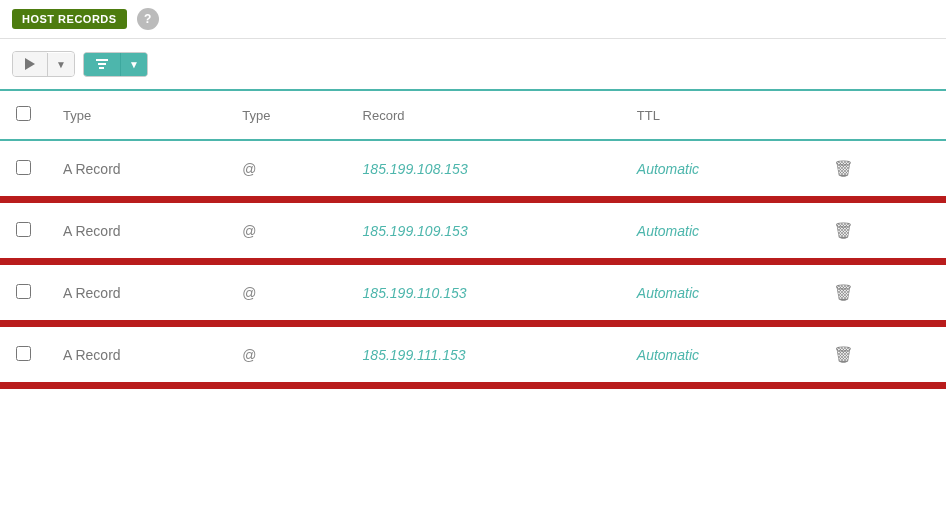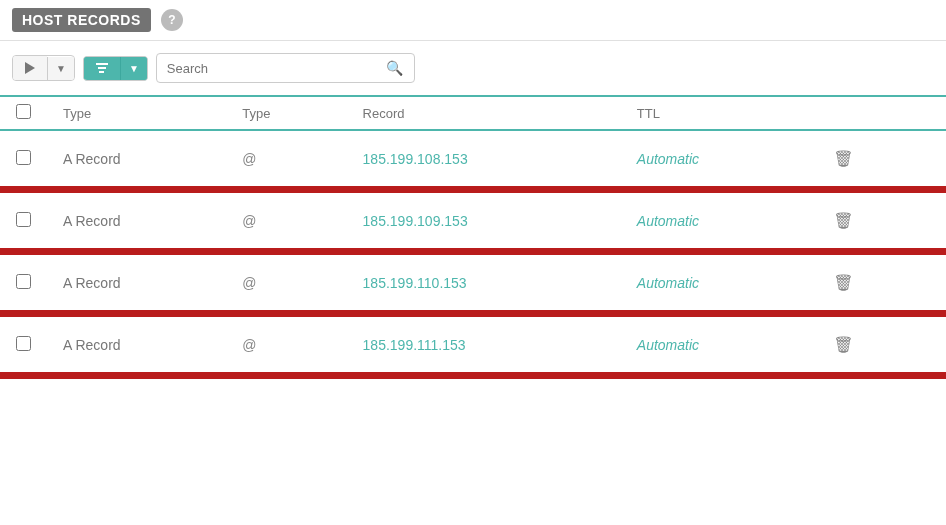--- a/index.html
+++ b/index.html
@@ -12,23 +12,23 @@
 
     .header-bar {
       display: flex;
       align-items: center;
       padding: 8px 12px;
       gap: 10px;
       border-bottom: 1px solid #e0e0e0;
     }
 
     .host-records-badge {
-      background: #737373;
-      color: #fff;
-      font-size: 14px;
+      background: #4d7c0f;
+      color: #fff;
+      font-size: 11px;
       font-weight: bold;
       padding: 4px 10px;
       border-radius: 3px;
       letter-spacing: 0.5px;
     }
 
     .help-icon {
       width: 22px;
       height: 22px;
       border-radius: 50%;
@@ -127,21 +127,21 @@
     table {
       width: 100%;
       border-collapse: collapse;
     }
 
     thead tr {
       border-bottom: 2px solid #4db6ac;
     }
 
     thead th {
-      padding: 7px 16px;
+      padding: 15px 16px;
       text-align: left;
       color: #777;
       font-weight: normal;
       font-size: 13px;
     }
 
     thead th:first-child {
       width: 40px;
     }
 
@@ -157,20 +157,21 @@
     .type-cell {
       color: #777;
     }
 
     .host-cell {
       color: #888;
     }
 
     .value-cell {
       color: #4db6ac;
+      font-style: italic;
     }
 
     .ttl-cell {
       color: #4db6ac;
       font-style: italic;
     }
 
     .trash-btn {
       background: none;
       border: none;
@@ -251,26 +252,20 @@
         <span class="filter-line1"></span>
         <span class="filter-line2"></span>
         <span class="filter-line3"></span>
       </span>
     </button>
     <button class="btn-arrow">
       <span class="filter-chevron">▼</span>
     </button>
   </div>
 
-  <div class="search-box">
-    <input type="text" placeholder="Search" style="">
-    <button class="search-btn">
-      <span>🔍</span>
-    </button>
-  </div>
 </div>
 
 <table>
   <thead>
     <tr>
       <th class="checkbox-cell">
         <input type="checkbox" style="">
       </th>
       <th>Type</th>
       <th>Type</th>

